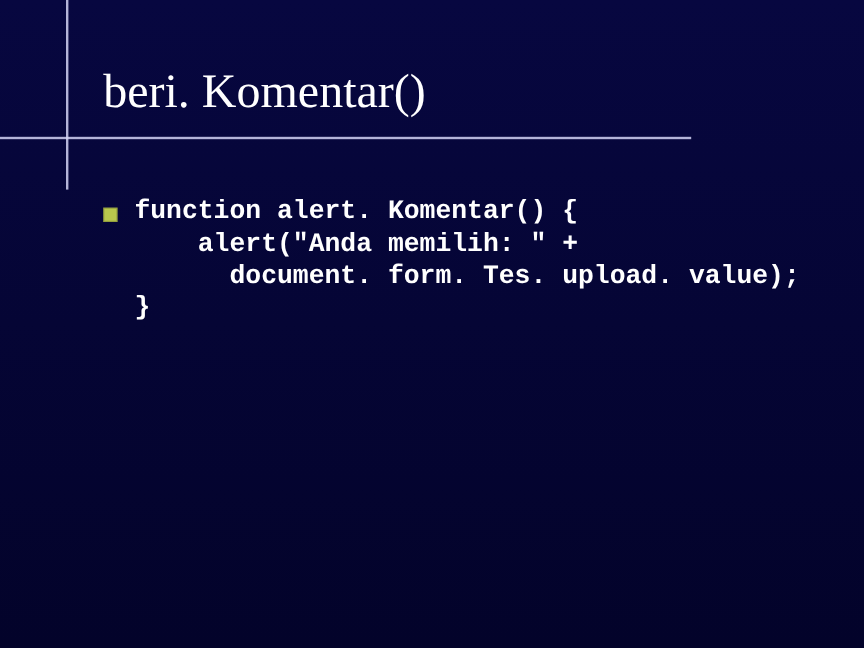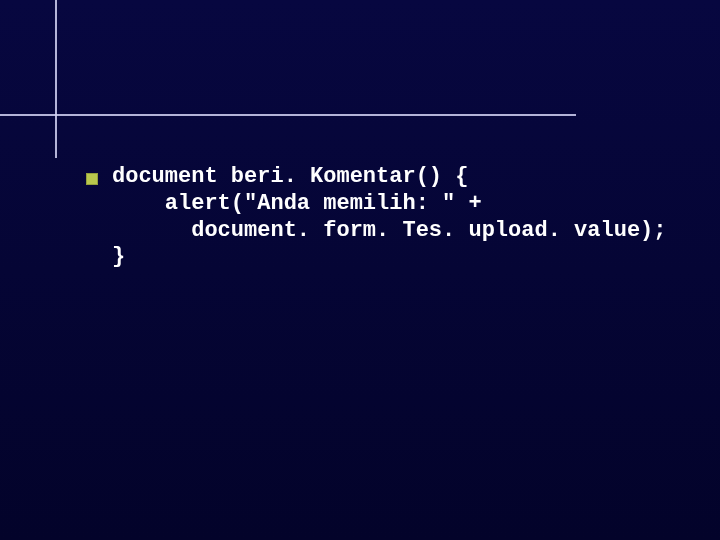--- a/index.html
+++ b/index.html
@@ -70,21 +70,24 @@
   }
 </style>
 </head>
 <body>
 
 <div class="slide">
 
   <div class="hline"></div>
   <div class="vline"></div>
 
+  <div class="title-wrap">
+    <div class="title">beri. Komentar()</div>
+  </div>
 
   <div class="bullet-dot"></div>
 
-  <div class="code-block"><span>document beri. Komentar() {</span>
+  <div class="code-block"><span>function alert. Komentar() {</span>
 <span>    alert("Anda memilih: " +</span>
 <span>      document. form. Tes. upload. value);</span>
 <span>}</span></div>
 
 </div>
 
 </body></html>

